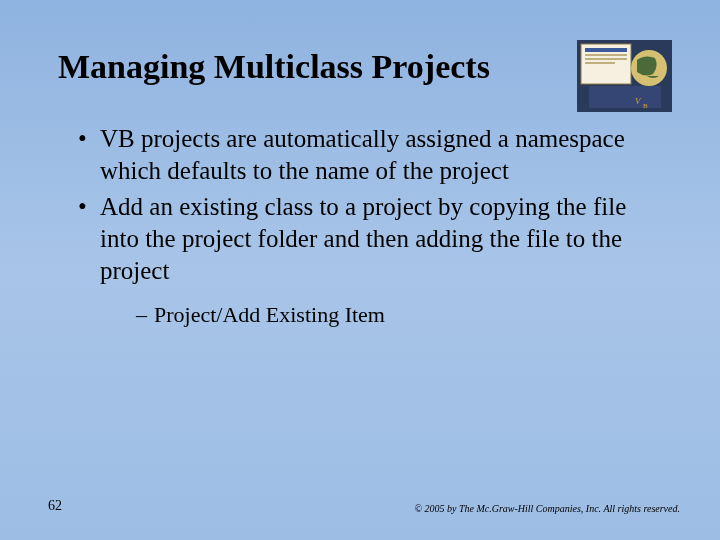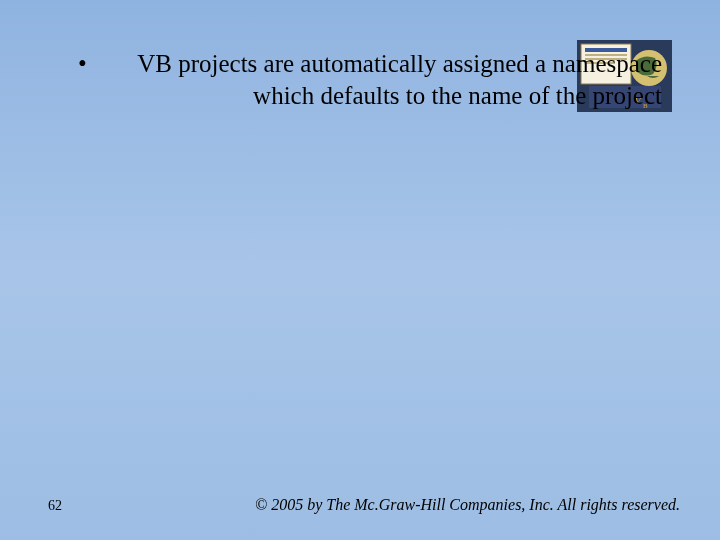--- a/index.html
+++ b/index.html
@@ -32,21 +32,20 @@
   .bullets {
     list-style: none;
     font-size: 25px;
     line-height: 1.28;
     padding-left: 20px;
   }
   .bullets > li {
     position: relative;
     padding-left: 22px;
     margin-bottom: 4px;
-    text-align: right;
   }
   .bullets > li::before {
     content: "•";
     position: absolute;
     left: 0;
     top: 0;
   }
   .sub-bullets {
     list-style: none;
     font-size: 22px;
@@ -66,21 +65,21 @@
   .page-number {
     position: absolute;
     left: 48px;
     bottom: 26px;
     font-size: 14px;
   }
   .copyright {
     position: absolute;
     right: 40px;
     bottom: 26px;
-    font-size: 16px;
+    font-size: 10px;
     font-style: italic;
     margin-left: 8px;
   }
 </style>
 </head>
 <body>
 
 <div class="slide">
 
   <div class="corner-graphic">
@@ -93,21 +92,28 @@
       <rect x="8" y="22" width="30" height="2" fill="#c0b080"></rect>
       <circle cx="72" cy="28" r="18" fill="#d4c070"></circle>
       <path d="M 60 20 Q 68 14 78 18 Q 82 26 76 34 Q 68 38 60 32 Z" fill="#4a6a3a"></path>
       <path d="M 70 36 Q 76 40 82 36" fill="#4a6a3a"></path>
       <rect x="12" y="46" width="72" height="22" fill="#3a4a7a" opacity="0.8"></rect>
       <text x="58" y="64" font-size="9" font-family="serif" font-style="italic" fill="#d4a030">V</text>
       <text x="66" y="68" font-size="7" font-family="serif" fill="#d4a030">B</text>
     </svg>
   </div>
 
+  <h1 class="title">Managing Multiclass Projects</h1>
 
   <ul class="bullets">
     <li>VB projects are automatically assigned a namespace which defaults to the name of the project</li>
+    <li>
+      <span>Add an existing class to a project by copying the file into the project folder and then adding the file to the project</span>
+      <ul class="sub-bullets">
+        <li>Project/Add Existing Item</li>
+      </ul>
+    </li>
   </ul>
 
   <div class="page-number">62</div>
   <div class="copyright">© 2005 by The Mc.Graw-Hill Companies, Inc. All rights reserved.</div>
 
 </div>
 
 </body></html>

